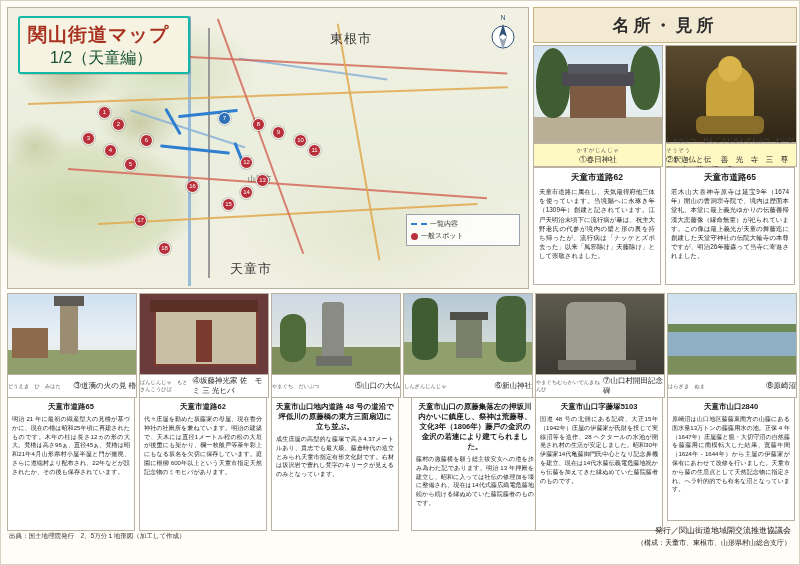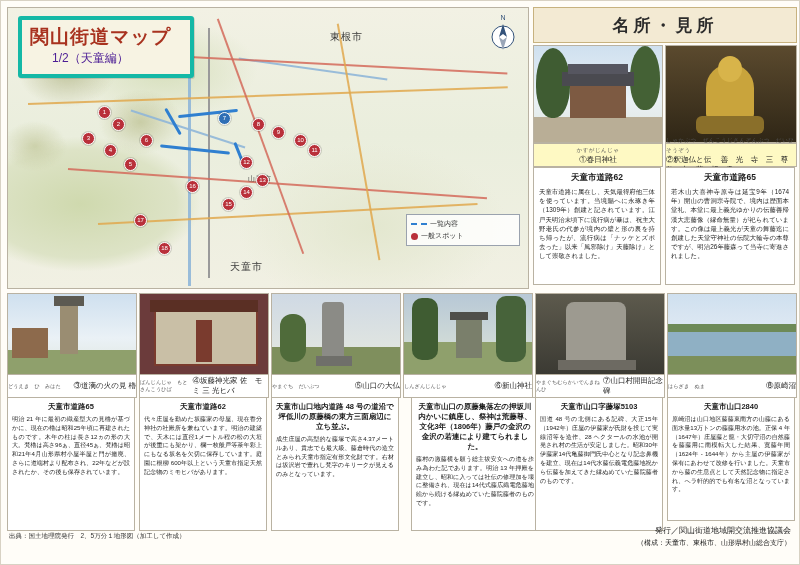--- a/index.html
+++ b/index.html
@@ -39,39 +39,39 @@
       radial-gradient(ellipse 70px 50px at 30% 35%, #b9bd92 0%, rgba(0,0,0,0) 70%),
       radial-gradient(ellipse 60px 46px at 62% 60%, #c3c79c 0%, rgba(0,0,0,0) 70%),
       radial-gradient(ellipse 46px 36px at 16% 72%, #c8cda4 0%, rgba(0,0,0,0) 70%);
     opacity:.85;
   }
   .road{position:absolute;background:#d46a5a;height:1.5px;transform-origin:left center;opacity:.85;}
   .road.y{background:#e0a84e;}
   .rail{position:absolute;background:#9a9a9a;height:1px;}
   .river{position:absolute;background:#8fb6d8;height:2px;opacity:.9;}
   .route-blue{position:absolute;background:#2f7fd0;height:3px;border-radius:2px;}
-  .citylabel{position:absolute;font-size:10px;color:#3a3a3a;letter-spacing:1px;}
+  .citylabel{position:absolute;font-size:13px;color:#3a3a3a;letter-spacing:1px;}
   .pin{
     position:absolute;width:11px;height:11px;border-radius:50%;
     background:#b9303a;border:1px solid #ffffff;
     color:#fff;font-size:6px;line-height:10px;text-align:center;
     box-shadow:0 0 0 1px rgba(0,0,0,.15);
   }
   .pin.blue{background:#2f6fb5;}
   .title-box{
     position:absolute;left:10px;top:8px;width:168px;height:54px;
-    background:#f7f3e3;border:4px solid #14b8a6;border-radius:3px;
+    background:#f7f3e3;border:2px solid #14b8a6;border-radius:3px;
     box-shadow:1px 1px 0 rgba(0,0,0,.12);
   }
   .title-main{
     position:absolute;left:8px;top:4px;font-size:19px;font-weight:bold;color:#a8321f;
     letter-spacing:1px;
   }
   .title-sub{
-    position:absolute;left:30px;top:30px;font-size:12px;color:#4c1d95;
+    position:absolute;left:30px;top:30px;font-size:16px;color:#14532d;
   }
   .compass{
     position:absolute;right:8px;top:6px;width:34px;height:40px;text-align:center;
   }
   .compass .n{font-size:7px;color:#33527a;}
   .legend{
     position:absolute;right:8px;bottom:42px;width:104px;
     background:rgba(255,255,255,.82);border:1px solid #9aa2ae;
     font-size:7px;padding:3px 4px;line-height:12px;color:#333;
   }

